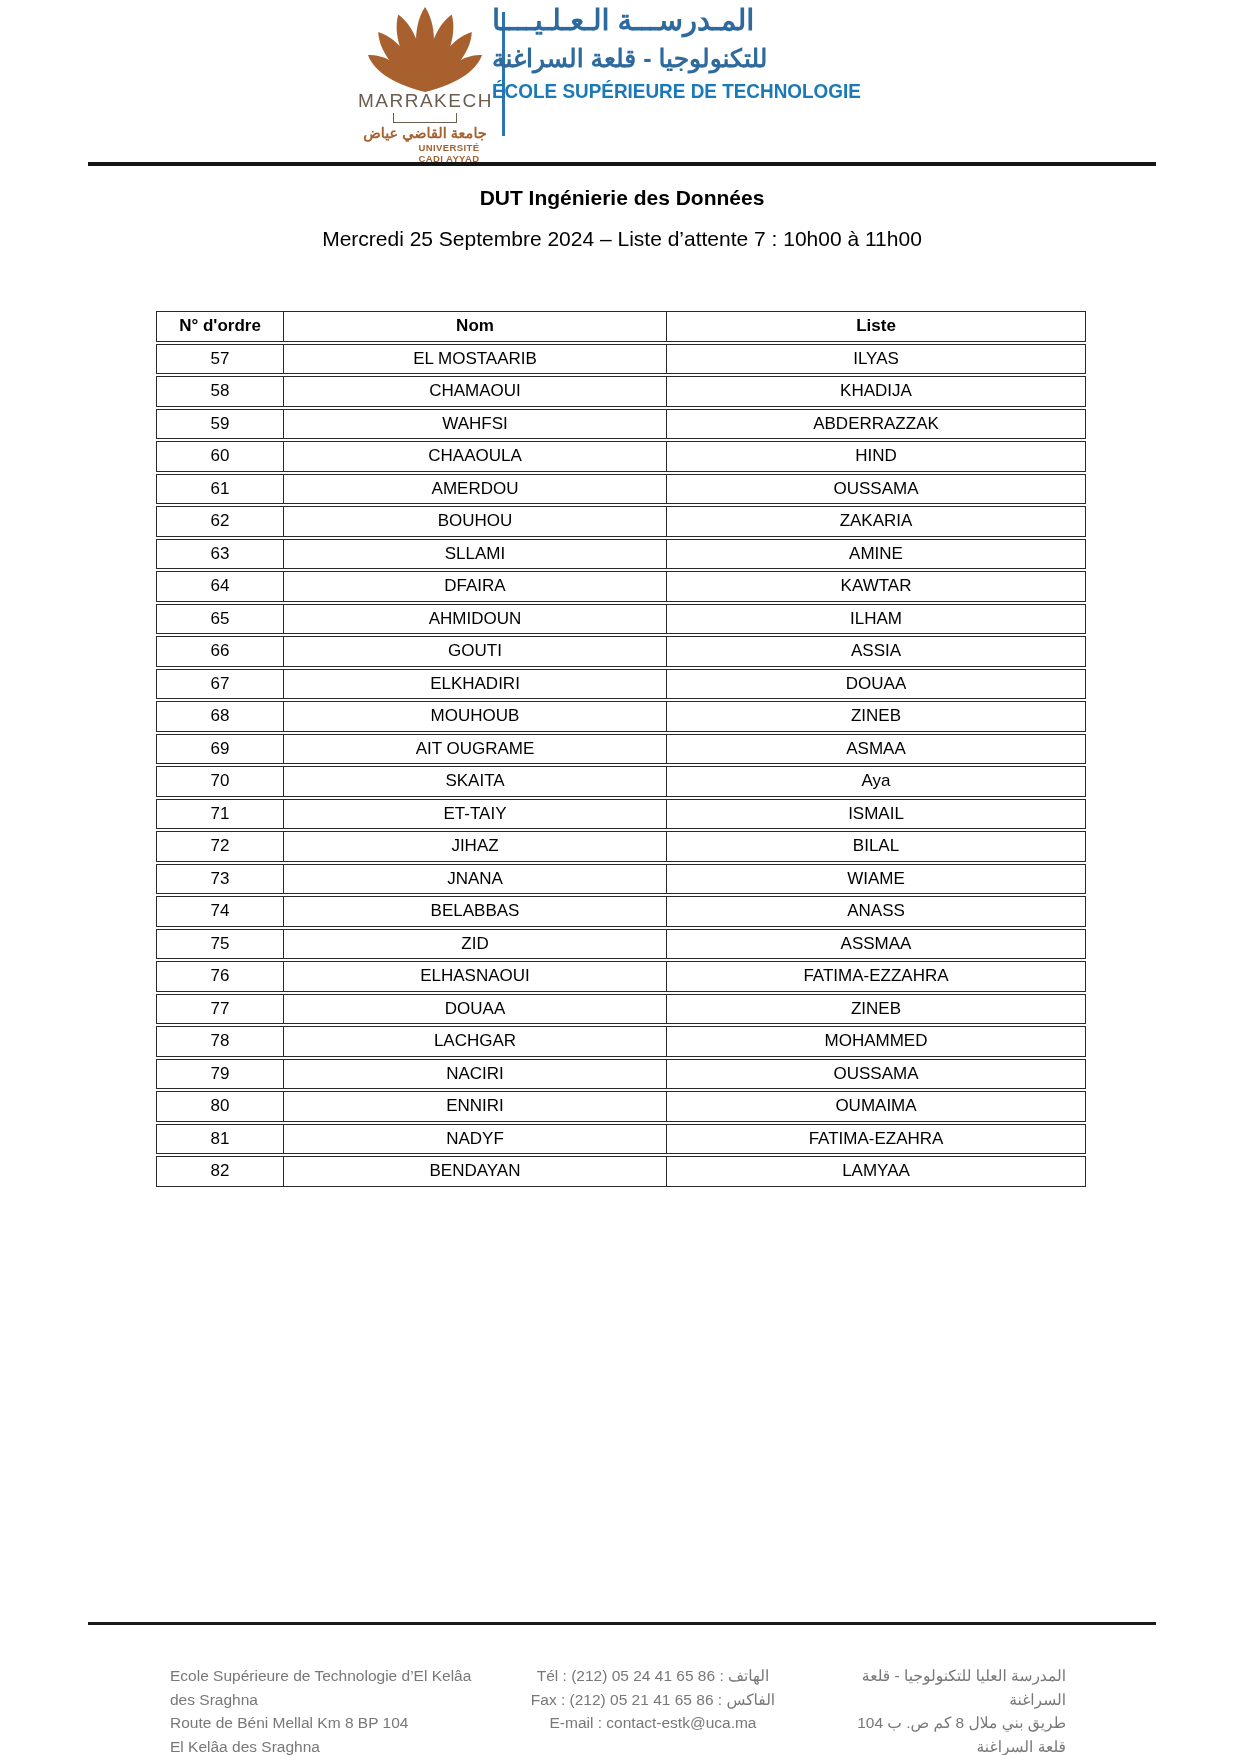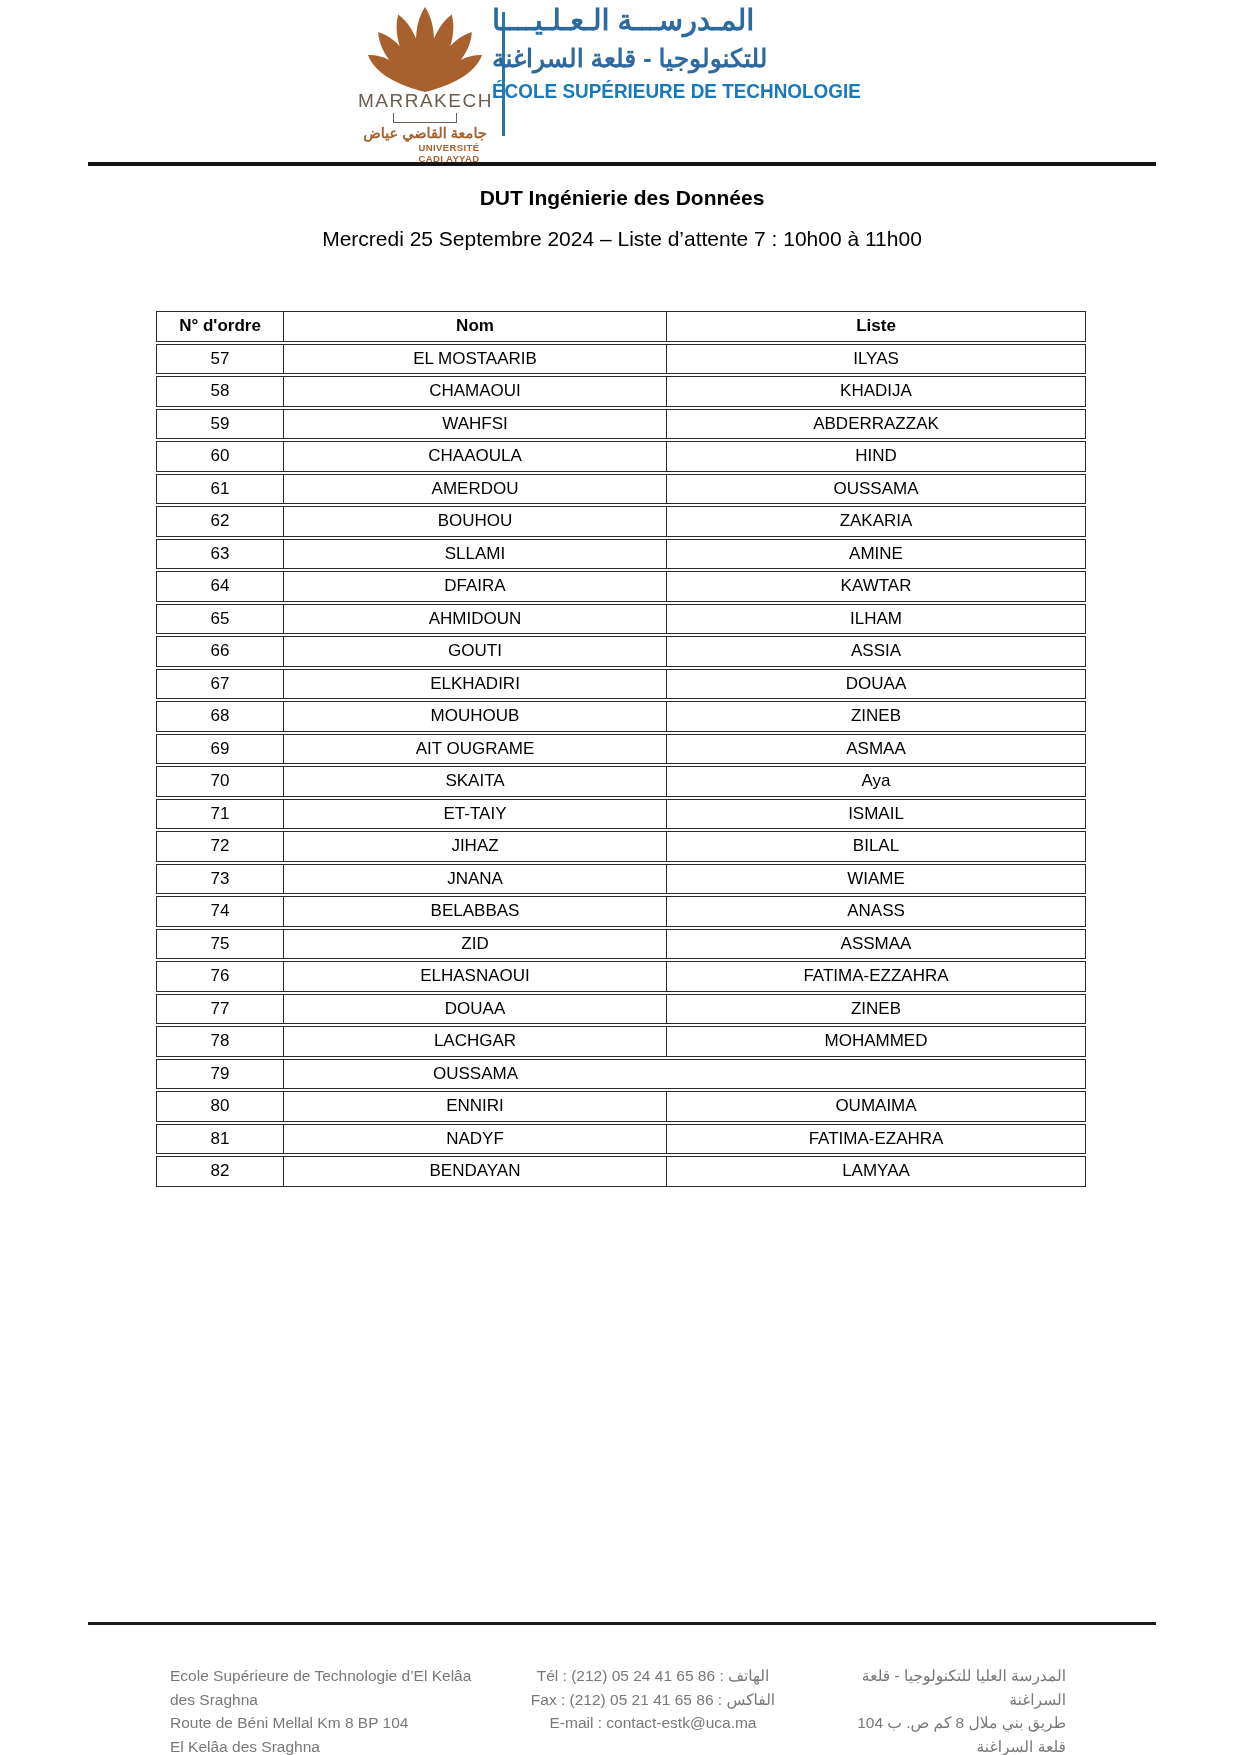--- a/index.html
+++ b/index.html
@@ -168,20 +168,21 @@
       </div><div class="trow">
         <div class="tcell c0">77</div>
         <div class="tcell c1">DOUAA</div>
         <div class="tcell c2">ZINEB</div>
       </div><div class="trow">
         <div class="tcell c0">78</div>
         <div class="tcell c1">LACHGAR</div>
         <div class="tcell c2">MOHAMMED</div>
       </div><div class="trow">
         <div class="tcell c0">79</div>
+        <div class="tcell c1">NACIRI</div>
         <div class="tcell c2">OUSSAMA</div>
       </div><div class="trow">
         <div class="tcell c0">80</div>
         <div class="tcell c1">ENNIRI</div>
         <div class="tcell c2">OUMAIMA</div>
       </div><div class="trow">
         <div class="tcell c0">81</div>
         <div class="tcell c1">NADYF</div>
         <div class="tcell c2">FATIMA-EZAHRA</div>
       </div><div class="trow">

